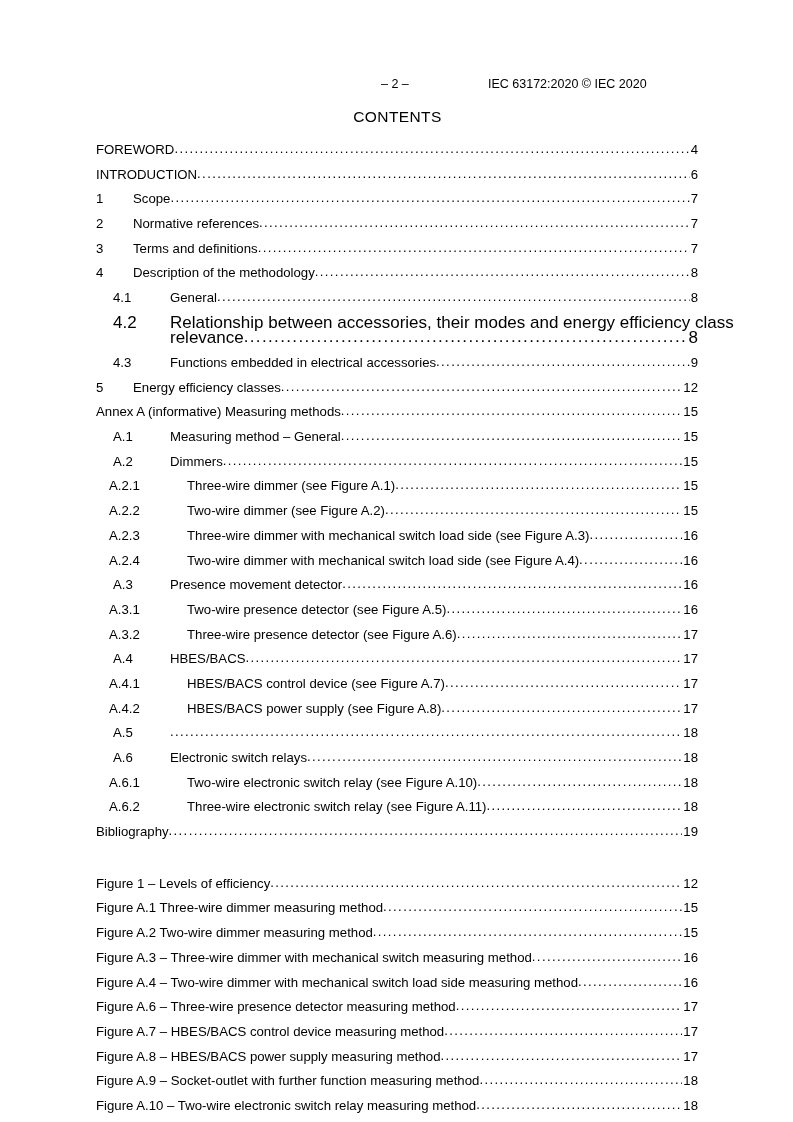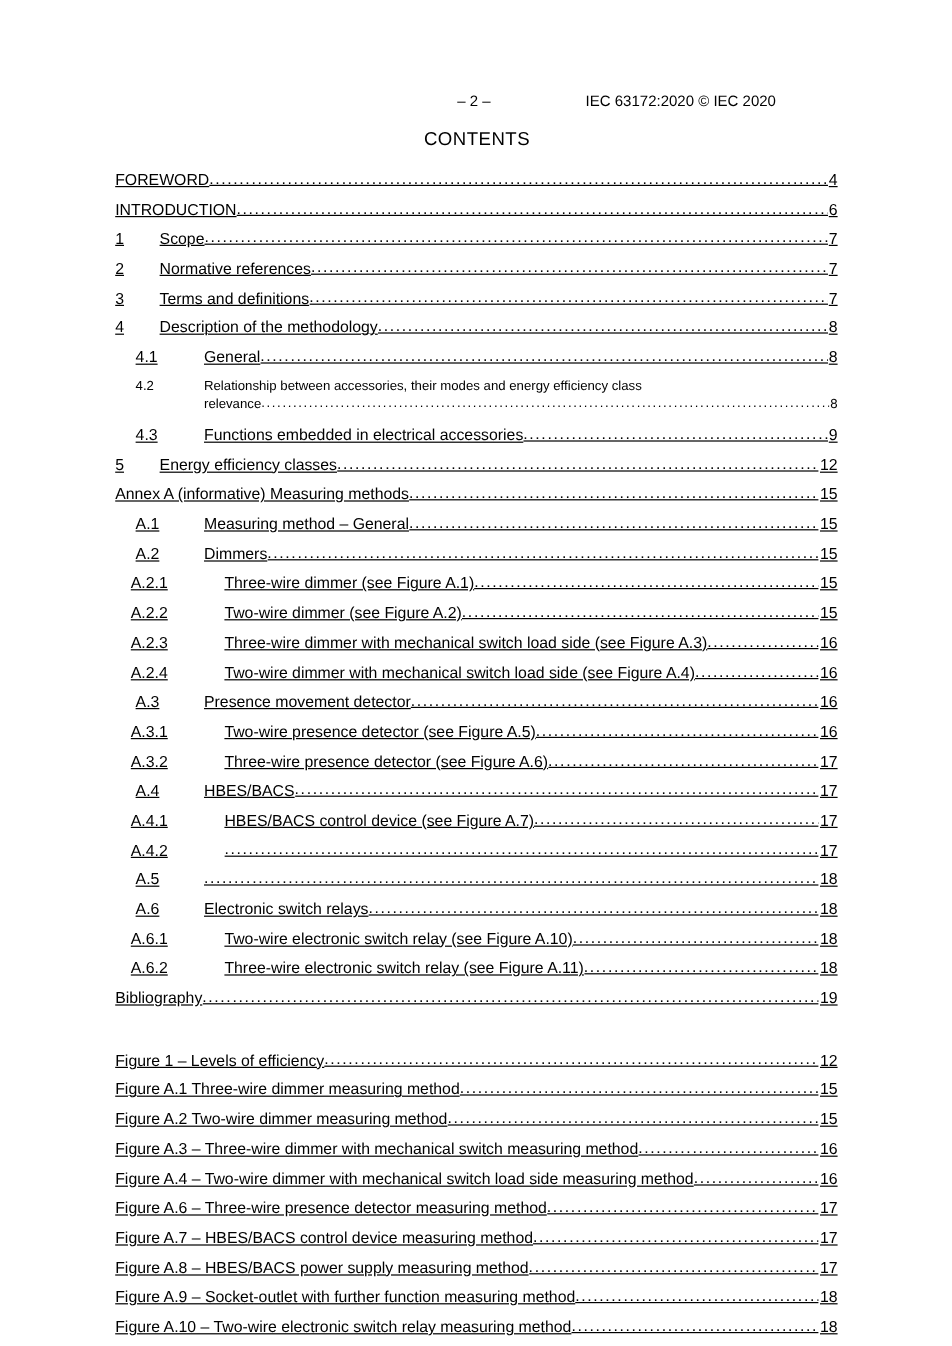--- a/index.html
+++ b/index.html
@@ -58,21 +58,20 @@
     left: 96px;
     width: 602px;
   }
 
   .toc-entry {
     display: flex;
     align-items: flex-end;
     font-size: 13.2px;
     line-height: 15.5px;
     margin-bottom: 9.2px;
-    text-decoration: underline;
   }
 
   .num {
     flex: 0 0 auto;
     white-space: nowrap;
   }
   .label {
     flex: 0 1 auto;
     white-space: nowrap;
   }
@@ -98,21 +97,21 @@
   .lvl1 { padding-left: 0px; }
   .lvl1 .num { width: 37px; }
   .lvl2 { padding-left: 17px; }
   .lvl2 .num { width: 57px; }
   .lvl3 { padding-left: 13px; justify-content: flex-end; }
   .lvl3 .num { width: 78px; }
 
   
   .multiline {
     display: block;
-    font-size: 11px;
+    font-size: 17px;
     line-height: 15.5px;
     margin-bottom: 9.2px;
   }
   .multiline .row1 {
     display: flex;
     align-items: flex-end;
   }
   .multiline .row2 {
     display: flex;
     align-items: flex-end;
@@ -267,20 +266,21 @@
           <span class="pg">17</span>
         </div>
         <div class="toc-entry lvl3">
           <span class="num">A.4.1</span>
           <span class="label">HBES/BACS control device (see Figure A.7)</span>
           <span class="leader"></span>
           <span class="pg">17</span>
         </div>
         <div class="toc-entry lvl3">
           <span class="num">A.4.2</span>
+          <span class="label">HBES/BACS power supply (see Figure A.8)</span>
           <span class="leader"></span>
           <span class="pg">17</span>
         </div>
         <div class="toc-entry lvl2">
           <span class="num">A.5</span>
           <span class="leader"></span>
           <span class="pg">18</span>
         </div>
         <div class="toc-entry lvl2">
           <span class="num">A.6</span>

